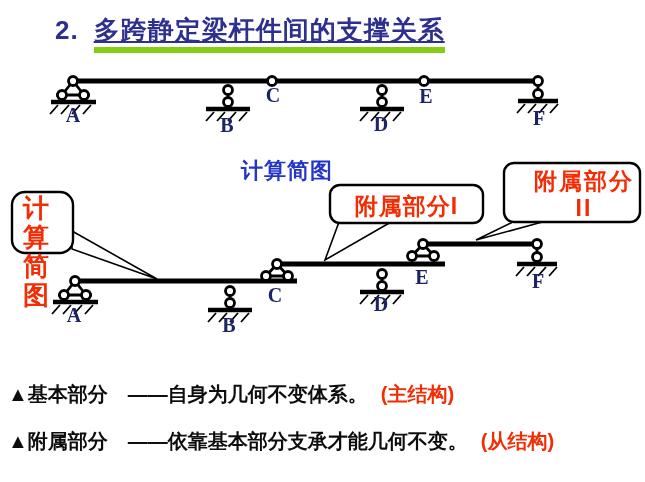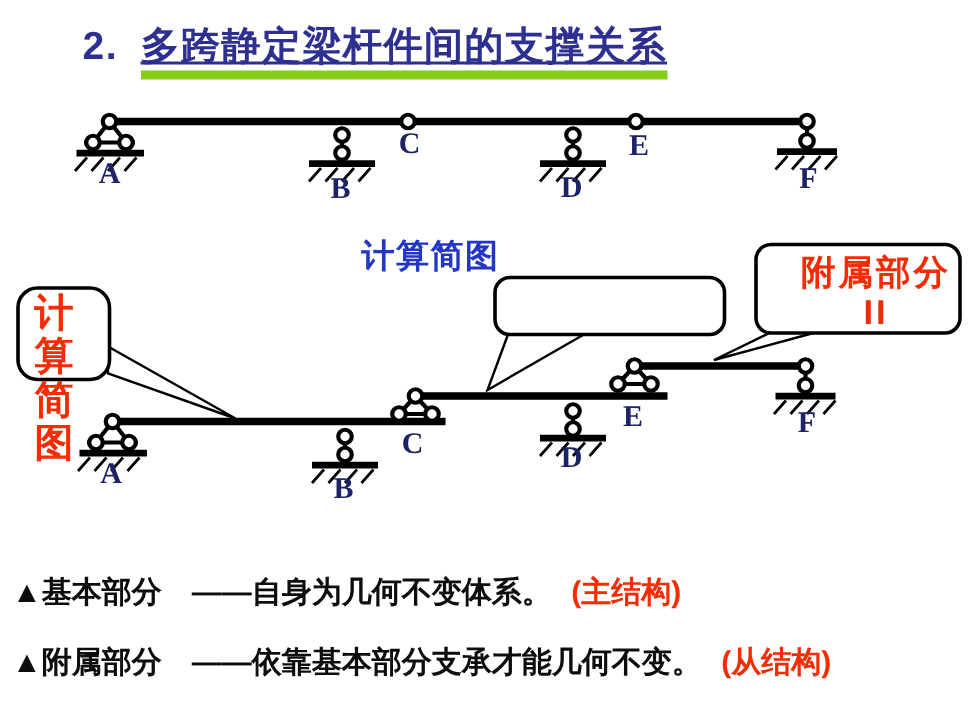--- a/index.html
+++ b/index.html
@@ -161,20 +161,21 @@
         <line class="ground" x1="517" y1="264" x2="557" y2="264"></line>
         <path class="hatch" d="M524 267 l-8 9 M535 267 l-8 9 M546 267 l-8 9 M557 267 l-8 9"></path>
       </g>
       <text class="lbl" x="538" y="288">F</text>
     </g>
   </svg>
 
   <div class="caption" id="cap1">计算简图</div>
 
   <div class="callout-text" id="co-basic">计算简图</div>
+  <div class="callout-text" id="co-a1">附属部分I</div>
   <div class="callout-text" id="co-a2">
     <div>附属部分</div>
     <div>II</div>
   </div>
 
   <div class="note" id="note1"><span>▲基本部分　——自身为几何不变体系。</span><span class="red">(主结构)</span></div>
   <div class="note" id="note2"><span>▲附属部分　——依靠基本部分支承才能几何不变。</span><span class="red">(从结构)</span></div>
 
 </div>
 

